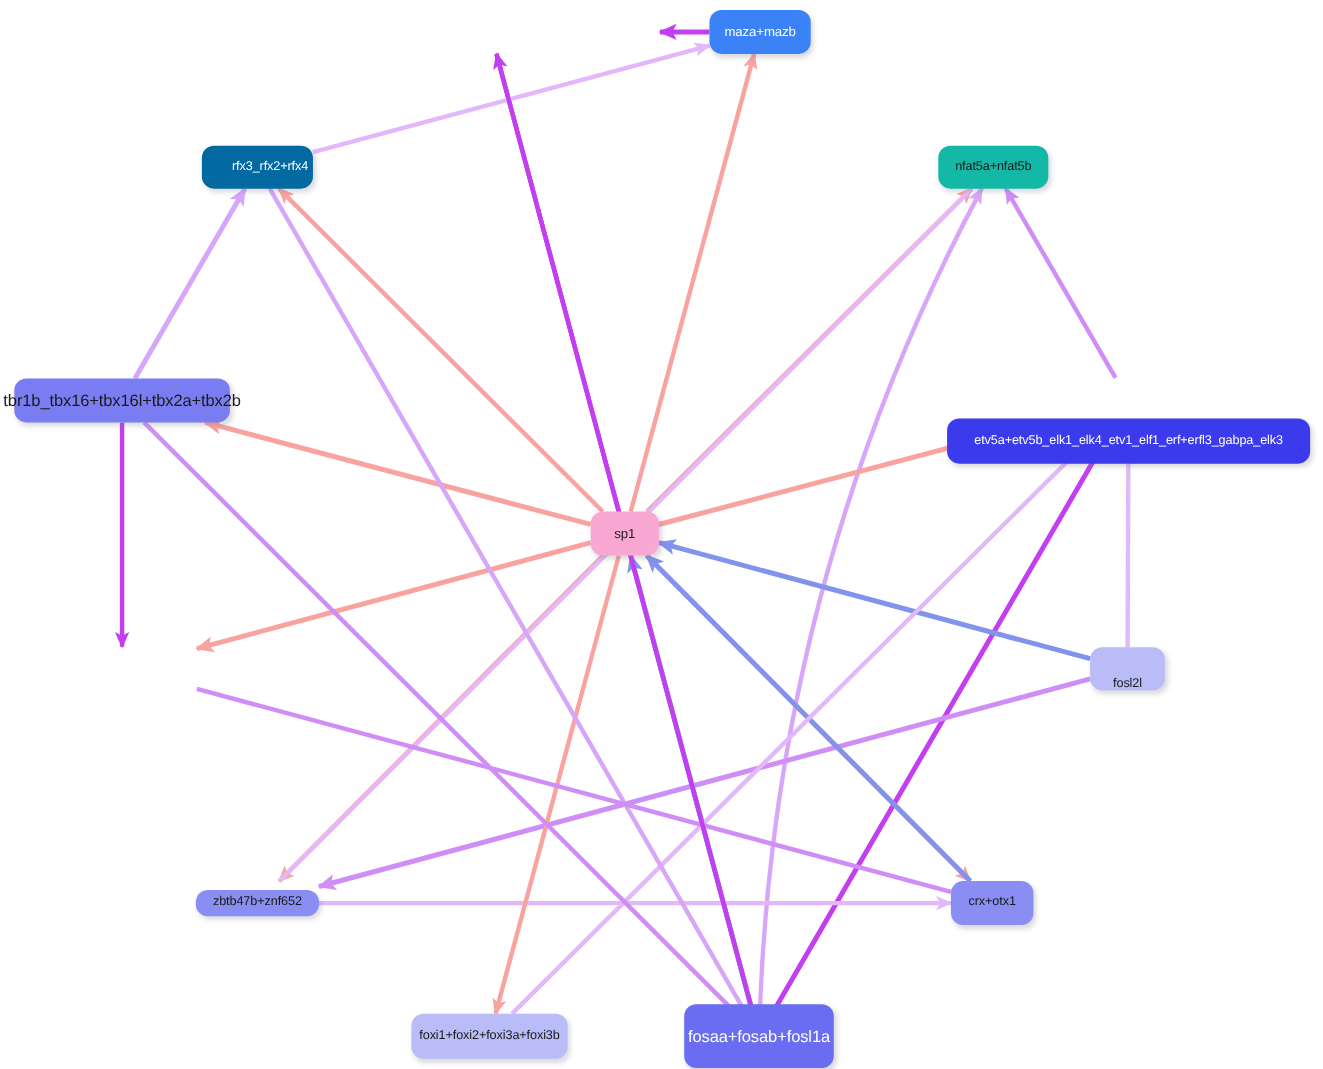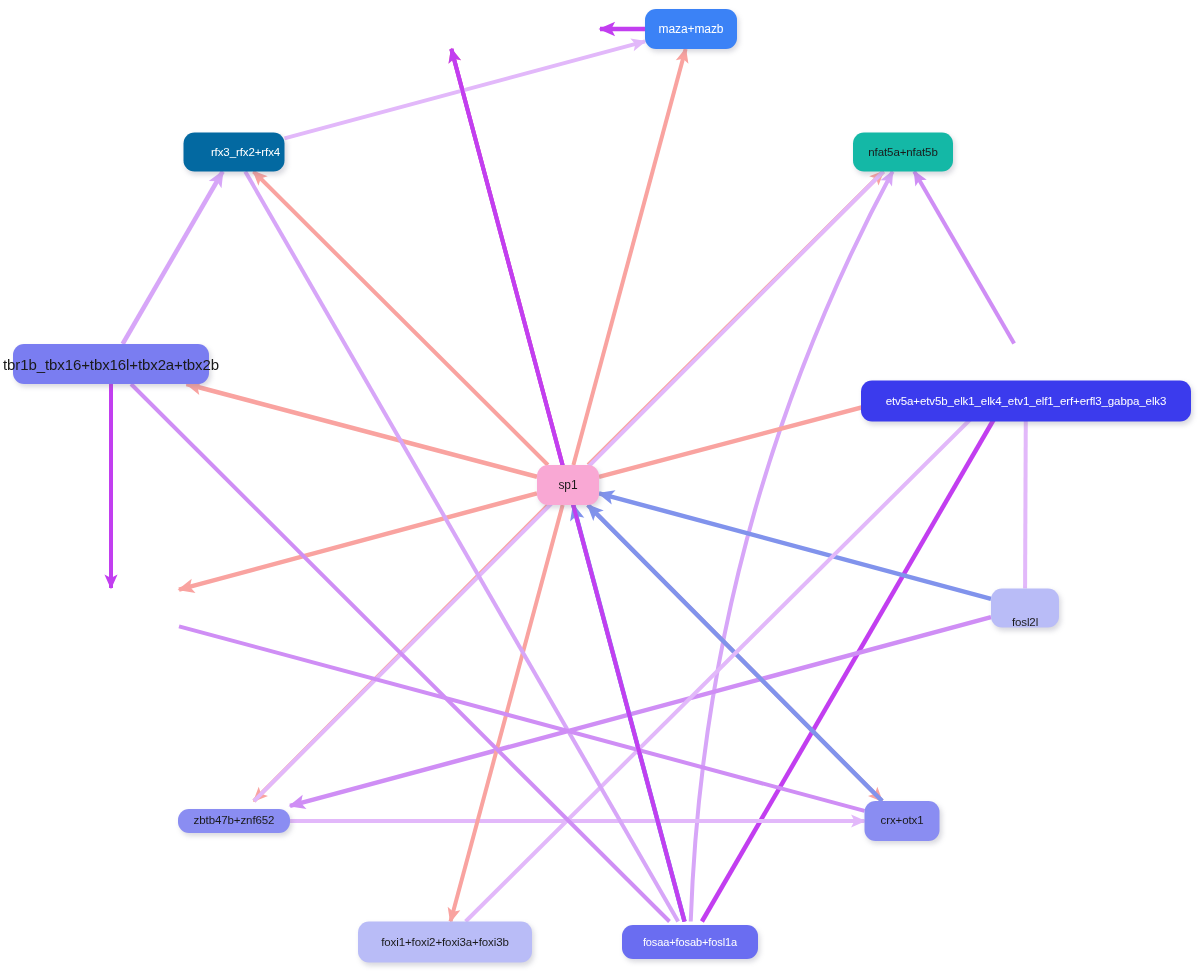--- a/index.html
+++ b/index.html
@@ -138,20 +138,20 @@
       </div>
       <div class="node" style="left: 1025px; top: 608px; width: 68px; height: 39px; background: rgb(185, 188, 247); color: rgb(26, 26, 26); font-size: 11.5px; align-items: flex-end;">
         <span class="node-label">fosl2l</span>
       </div>
       <div class="node" style="left: 234px; top: 821px; width: 112px; height: 24px; background: rgb(138, 141, 242); color: rgb(26, 26, 26); font-size: 11.5px;">
         <span class="node-label">zbtb47b+znf652</span>
       </div>
       <div class="node" style="left: 902px; top: 821px; width: 75px; height: 40px; background: rgb(138, 141, 242); color: rgb(26, 26, 26); font-size: 11.5px;">
         <span class="node-label">crx+otx1</span>
       </div>
-      <div class="node" style="left: 445px; top: 942px; width: 174px; height: 41px; background: rgb(185, 188, 247); color: rgb(26, 26, 26); font-size: 11.5px;">
+      <div class="node" style="left: 445px; top: 942px; width: 142px; height: 41px; background: rgb(185, 188, 247); color: rgb(26, 26, 26); font-size: 11.5px;">
         <span class="node-label">foxi1+foxi2+foxi3a+foxi3b</span>
       </div>
-      <div class="node" style="left: 690px; top: 942px; width: 136px; height: 34px; background: rgb(106, 109, 241); color: rgb(255, 255, 255); font-size: 11px;">
+      <div class="node" style="left: 690px; top: 942px; width: 136px; height: 58px; background: rgb(106, 109, 241); color: rgb(255, 255, 255); font-size: 15px;">
         <span class="node-label">fosaa+fosab+fosl1a</span>
       </div>
     </div>
 </div>
 
 </body></html>

